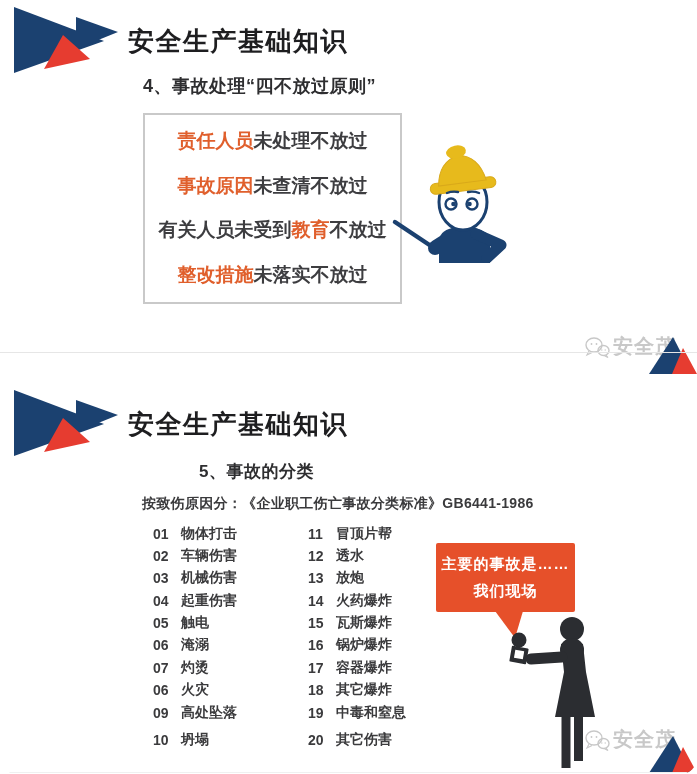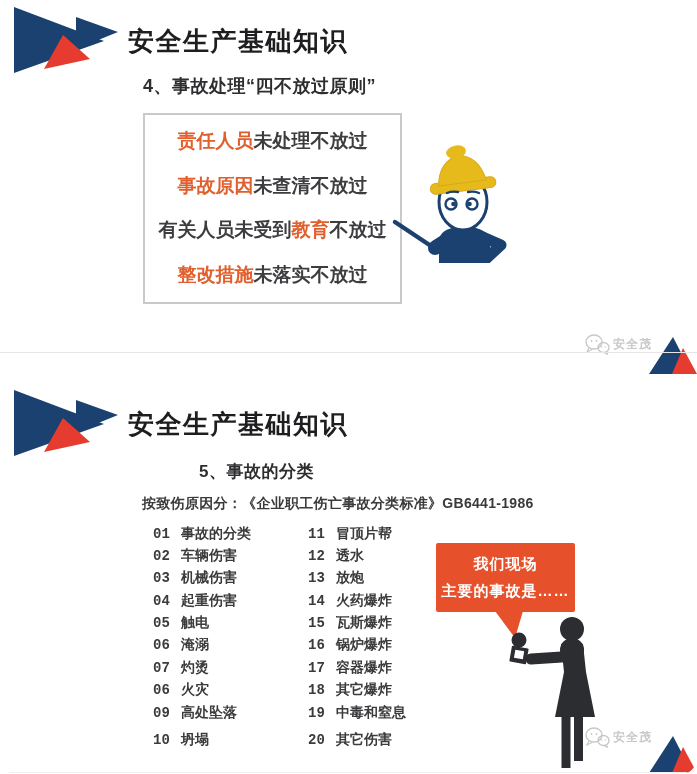--- a/index.html
+++ b/index.html
@@ -26,35 +26,35 @@
   .principle-line{
     text-align:center;font-size:19px;font-weight:700;color:#3d3d40;
     line-height:27px;white-space:nowrap;
   }
   .principle-line .hl{color:#e05f2c;}
   
   .watermark{
     display:flex;align-items:center;gap:3px;
   }
   .watermark .wm-label{
-    font-size:12px;font-weight:700;color:#c8c8c8;letter-spacing:1px;white-space:nowrap;
+    font-size:20px;font-weight:700;color:#c8c8c8;letter-spacing:1px;white-space:nowrap;
   }
   .divider{left:0;top:352px;width:697px;height:1px;background:#e6e6e6;}
   .bottom-edge{left:0;top:772px;width:697px;height:1px;background:#f0f0f0;}
   
   .byline{
     font-size:14px;font-weight:700;color:#3a3a3c;letter-spacing:.3px;white-space:nowrap;
   }
   .accident-col{list-style:none;margin:0;padding:0;}
   .accident-row{
     display:flex;align-items:center;height:15px;margin-bottom:7.4px;
     font-size:14px;font-weight:700;color:#3b3b3d;white-space:nowrap;
   }
   .accident-row:last-child{margin-top:12px;}
-  .accident-row .num{width:21px;margin-right:7px;display:inline-block;font-family:Liberation Mono, monospace;}
+  .accident-row .num{width:21px;margin-right:7px;display:inline-block;}
   .speech-bubble{
     left:436px;top:543px;width:139px;height:69px;background:#e6502a;border-radius:2px;
     box-sizing:border-box;padding-top:7px;text-align:center;
   }
   .speech-bubble .bubble-line{
     font-size:15px;font-weight:700;color:#ffffff;line-height:27px;
     letter-spacing:1px;white-space:nowrap;
   }
 </style>
 </head>
@@ -148,21 +148,21 @@
 
     <div class="abs slide-title" style="left:128px;top:407px">安全生产基础知识</div>
 
     <div class="abs slide-subtitle" style="left:199px;top:460px;font-size:17px">5、事故的分类</div>
 
     <div class="abs byline" style="left:142px;top:495px">按致伤原因分：《企业职工伤亡事故分类标准》GB6441-1986</div>
 
     <ul class="abs accident-col" style="left:153px;top:526px">
       <li class="accident-row">
           <span class="num">01</span>
-          <span>事故的分类</span>
+          <span>物体打击</span>
         </li>
       <li class="accident-row">
           <span class="num">02</span>
           <span>车辆伤害</span>
         </li>
       <li class="accident-row">
           <span class="num">03</span>
           <span>机械伤害</span>
         </li>
       <li class="accident-row">
@@ -232,22 +232,22 @@
           <span class="num">19</span>
           <span>中毒和窒息</span>
         </li>
       <li class="accident-row">
           <span class="num">20</span>
           <span>其它伤害</span>
         </li>
     </ul>
 
     <div class="abs speech-bubble">
+      <div class="bubble-line">主要的事故是……</div>
       <div class="bubble-line">我们现场</div>
-      <div class="bubble-line">主要的事故是……</div>
     </div>
     <svg class="abs" style="left:490px;top:611px" width="36" height="28" viewBox="0 0 36 28">
       <polygon points="5,0 33,0 25,27" fill="#e6502a"></polygon>
     </svg>
 
     <svg class="abs" style="left:498px;top:610px" width="105" height="160" viewBox="0 0 105 160">
       <circle cx="74" cy="19" r="12" fill="#2b2d31"></circle>
       <circle cx="74" cy="40" r="12" fill="#2b2d31"></circle>
       <path d="M 63,34 L 85,34 L 88,62 L 97,107 L 57,107 L 66,62 Z" fill="#2b2d31"></path>
       <line x1="64" y1="47" x2="33" y2="49" stroke="#2b2d31" stroke-width="11" stroke-linecap="round"></line>

